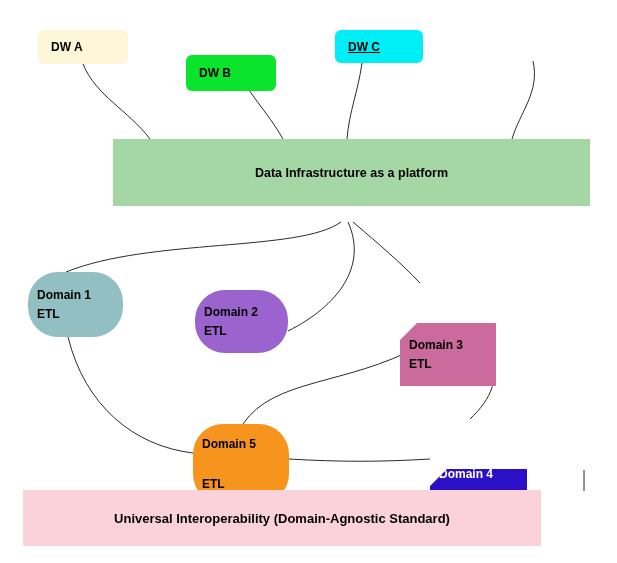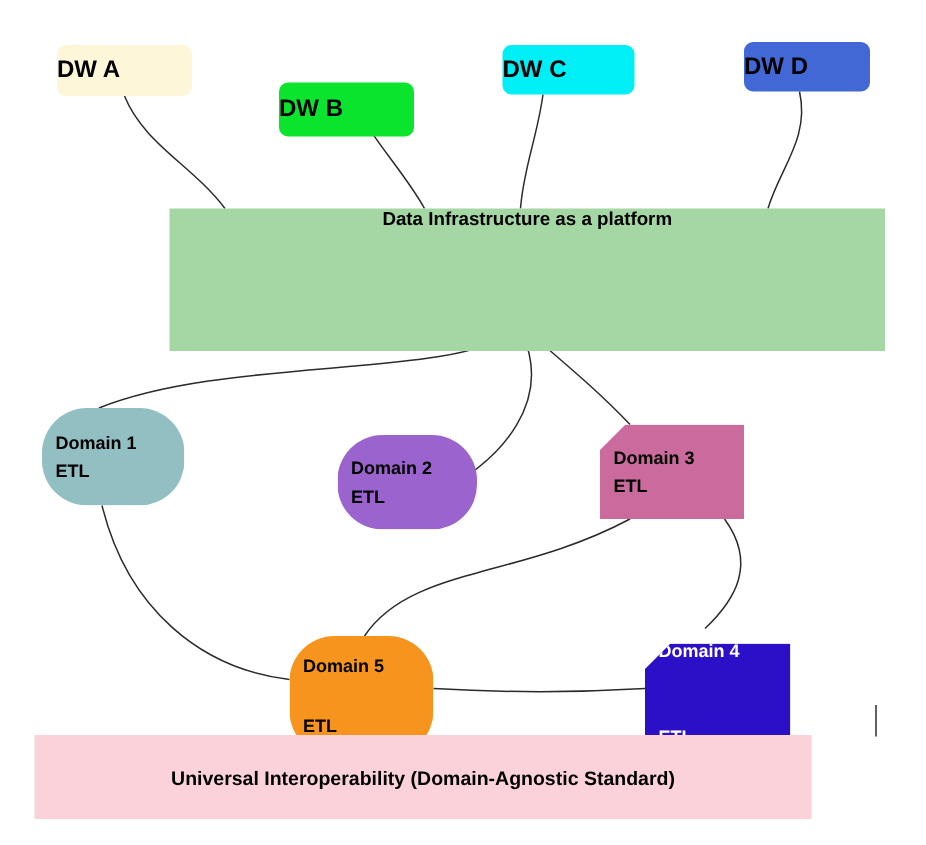--- a/index.html
+++ b/index.html
@@ -26,48 +26,49 @@
   .node {
     position: absolute;
     box-sizing: border-box;
     color: #000000;
     font-weight: bold;
   }
   
   .dw {
     display: flex;
     align-items: center;
-    font-size: 16px;
+    padding-left: 13px;
+    font-size: 12px;
     border-radius: 6px;
   }
   .dw-a { left: 38px;  top: 30px; width: 90px; height: 34px; }
   .dw-b { left: 186px; top: 27px; width: 90px; height: 36px; }
-  .dw-c { left: 335px; top: 30px; width: 88px; height: 33px; }
+  .dw-c { left: 335px; top: 30px; width: 88px; height: 33px; text-decoration: underline; }
   .dw-d { left: 496px; top: 28px; width: 84px; height: 33px; }
   
   .platform {
-    left: 113px; top: 139px; width: 477px; height: 95px;
-    display: flex; align-items: flex-start; justify-content: center;
+    left: 113px; top: 139px; width: 477px; height: 67px;
+    display: flex; align-items: center; justify-content: center;
     font-size: 12.5px;
     text-align: center;
   }
   
   .domain {
     display: flex;
     flex-direction: column;
     justify-content: center;
     gap: 2px;
     padding-left: 9px;
     font-size: 12px;
     line-height: 1.35;
   }
   .cut-tr { clip-path: polygon(0 0, calc(100% - 17px) 0, 100% 17px, 100% 100%, 0 100%); border-radius: 30px; }
-  .cut-tl { clip-path: polygon(17px 0, 100% 0, 100% 100%, 0 100%, 0 17px); }
+  .cut-tl { clip-path: polygon(17px 0, 100% 0, 100% 100%, 0 100%, 0 17px); margin-top: 40px; }
   .dom-1 { left: 28px;  top: 272px; width: 95px; height: 65px; }
-  .dom-2 { left: 195px; top: 290px; width: 93px; height: 63px; margin-left: 30px; }
+  .dom-2 { left: 195px; top: 290px; width: 93px; height: 63px; }
   .dom-3 { left: 400px; top: 283px; width: 96px; height: 63px; }
   .dom-5 { left: 193px; top: 424px; width: 96px; height: 80px; gap: 24px; }
   .dom-4 { left: 430px; top: 429px; width: 97px; height: 67px; color: #ffffff; gap: 40px; }
   
   .footer-bar {
     left: 23px; top: 490px; width: 518px; height: 56px;
     display: flex; align-items: center; justify-content: center;
     font-size: 13px;
     text-align: center;
   }
@@ -101,23 +102,20 @@
 
   <div class="node dw dw-a" style="background-color: rgb(253, 246, 216);">
     <span>DW A</span>
   </div>
   <div class="node dw dw-b" style="background-color: rgb(11, 228, 44); margin-top: 28px;">
     <span>DW B</span>
   </div>
   <div class="node dw dw-c" style="background-color: rgb(0, 238, 246);">
     <span>DW C</span>
   </div>
-  <div class="node dw dw-d" style="background-color: rgb(66, 104, 214);">
-    <span>DW D</span>
-  </div>
 
   <div class="node platform" style="background-color: rgb(164, 215, 164);">
     <span>Data Infrastructure as a platform</span>
   </div>
 
   <div class="node domain dom-1 cut-tr" style="background-color: rgb(146, 191, 194);">
     <span>Domain 1</span>
     <span>ETL</span>
   </div>
   <div class="node domain dom-2 cut-tr" style="background-color: rgb(155, 99, 206);">

